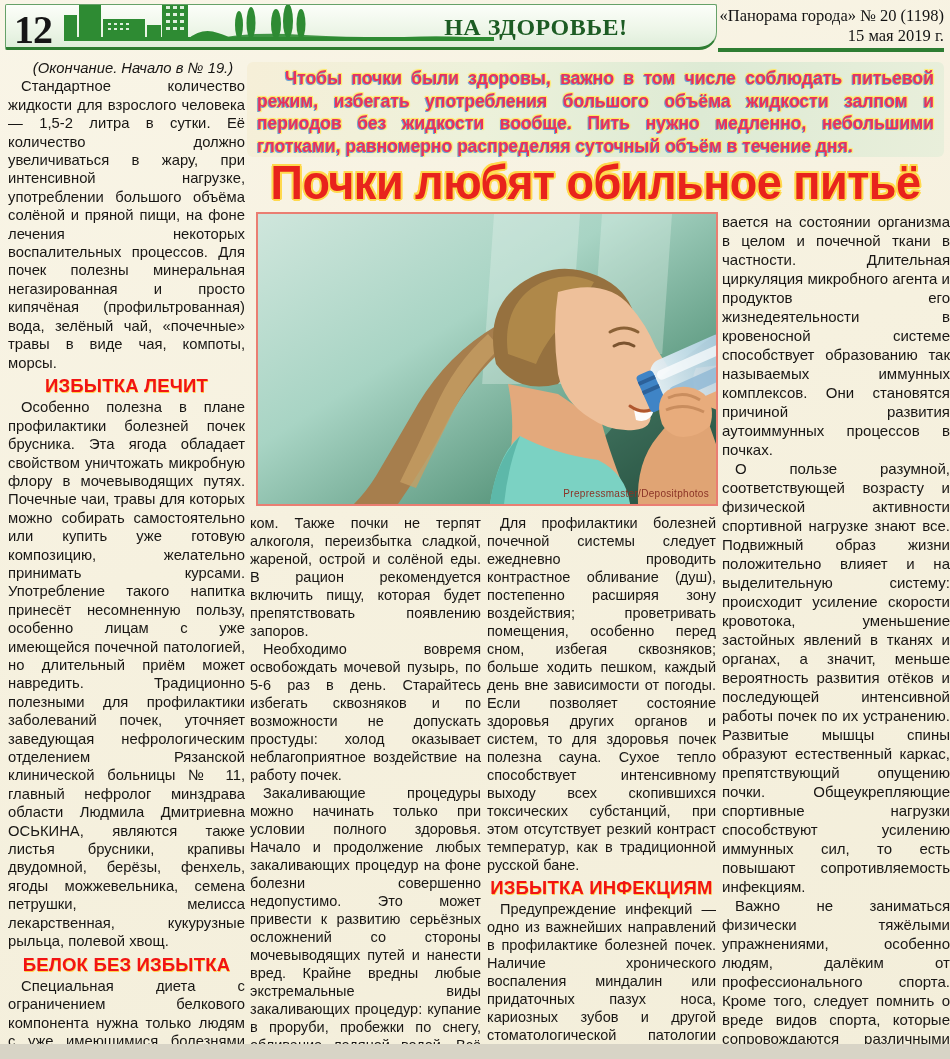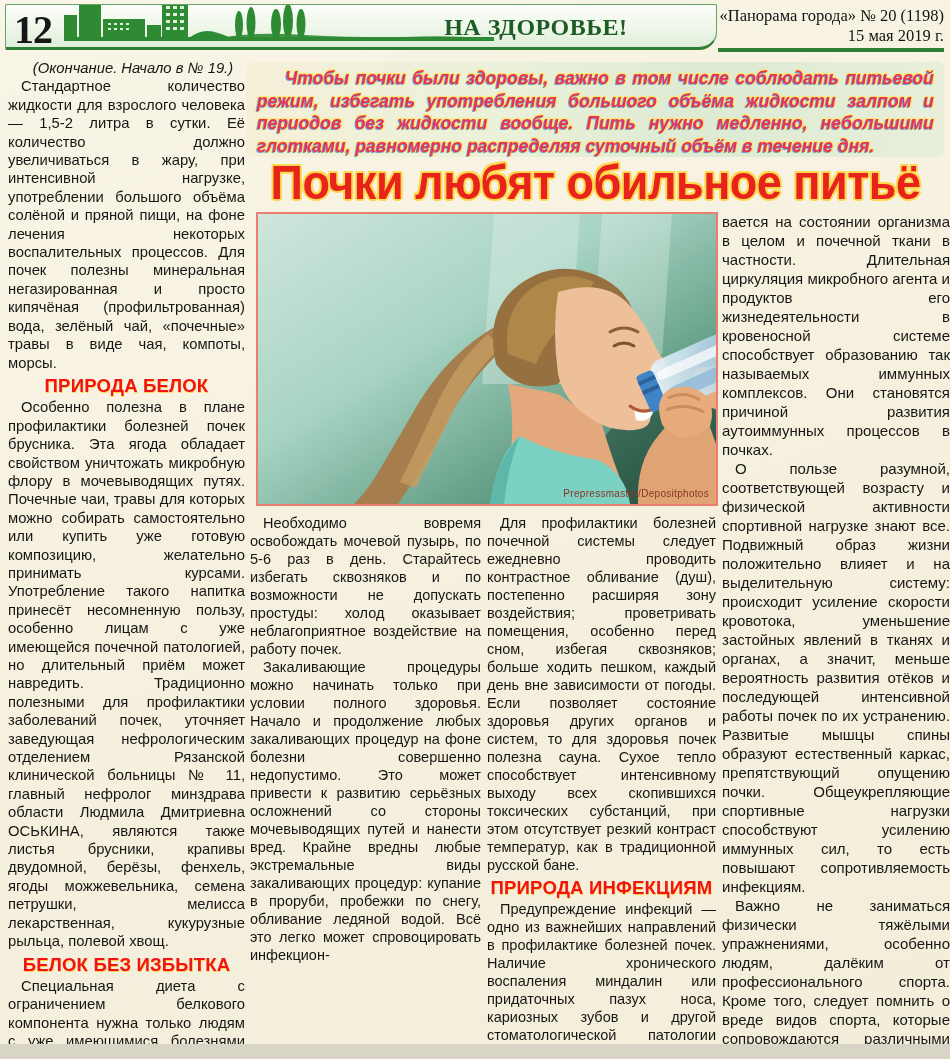--- a/index.html
+++ b/index.html
@@ -70,21 +70,21 @@
   
   .lead-box {
     position: absolute; left: 247px; top: 62px; width: 697px; height: 95px;
     background: linear-gradient(100deg, #f6efd8 0%, #ecf1da 35%, #ddead4 65%, #e9efdb 100%);
     border-radius: 6px;
     padding: 5px 10px 0 10px;
     text-align: justify;
   }
   .lead-text {
     font-size: 17.5px; line-height: 22.5px;
-    font-weight: bold; font-style: italic;
+    font-weight: bold; 
     color: #e8325b;
     text-indent: 28px;
     text-shadow: -1px 1px 0 #6aa0d8, 0 0 2px #ffe96b, 1px -1px 0 #ffe96b, -1px -1px 1px #ffe96b, 1px 1px 1px #ffe96b;
   }
 
   
   .headline {
     position: absolute; left: 247px; top: 157px; width: 697px;
     text-align: center;
     font-size: 45px; font-weight: bold; letter-spacing: -0.5px;
@@ -157,21 +157,21 @@
   </div>
   <div class="masthead-right">
     <div>«Панорама города» № 20 (1198)</div>
     <div>15 мая 2019 г.</div>
   </div>
   <div class="masthead-rule"></div>
 
   <div class="col col1">
     <p class="continuation">(Окончание. Начало в № 19.)</p>
     <p>Стандартное количество жидкости для взрослого человека — 1,5-2 литра в сутки. Её количество должно увеличиваться в жару, при интенсивной нагрузке, употреблении большого объёма солёной и пряной пищи, на фоне лечения некоторых воспалительных процессов. Для почек полезны минеральная негазированная и просто кипячёная (профильтрованная) вода, зелёный чай, «почечные» травы в виде чая, компоты, морсы.</p>
-    <div class="red-sub">ПРИРОДА БЕЛОК</div>
+    <div class="red-sub">ИЗБЫТКА ЛЕЧИТ</div>
     <p>Особенно полезна в плане профилактики болезней почек брусника. Эта ягода обладает свойством уничтожать микробную флору в мочевыводящих путях. Почечные чаи, травы для которых можно собирать самостоятельно или купить уже готовую композицию, желательно принимать курсами. Употребление такого напитка принесёт несомненную пользу, особенно лицам с уже имеющейся почечной патологией, но длительный приём может навредить. Традиционно полезными для профилактики заболеваний почек, уточняет заведующая нефрологическим отделением Рязанской клинической больницы № 11, главный нефролог минздрава области Людмила Дмитриевна ОСЬКИНА, являются также листья брусники, крапивы двудомной, берёзы, фенхель, ягоды можжевельника, семена петрушки, мелисса лекарственная, кукурузные рыльца, полевой хвощ.</p>
     <div class="red-sub">БЕЛОК БЕЗ ИЗБЫТКА</div>
     <p>Специальная диета с ограничением белкового компонента нужна только людям с уже имеющимися болезнями почек. Всем остальным достаточно придерживаться традиционных правил сбалансированного питания. Организм должен получать только здоровую пищу. Не следует злоупотреблять бел-</p>
   </div>
 
   <div class="lead-box">
     <div class="lead-text">Чтобы почки были здоровы, важно в том числе соблюдать питьевой режим, избегать употребления большого объёма жидкости залпом и периодов без жидкости вообще. Пить нужно медленно, небольшими глотками, равномерно распределяя суточный объём в течение дня.</div>
   </div>
 
   <div class="headline">Почки любят обильное питьё</div>
@@ -226,27 +226,28 @@
       </g>
 
       <path d="M404 210 Q396 186 410 176 Q430 168 446 180 Q458 192 452 212 Q436 226 418 222 Q408 218 404 210 Z" fill="#e8ac7c"></path>
       <path d="M410 184 Q426 176 442 186" stroke="#c98d5e" stroke-width="3" fill="none"></path>
       <path d="M408 196 Q426 188 446 198" stroke="#c98d5e" stroke-width="3" fill="none"></path>
     </svg>
     <div class="photo-credit">Prepressmaster/Depositphotos</div>
   </div>
 
   <div class="col col2">
+    <p class="noindent">ком. Также почки не терпят алкоголя, переизбытка сладкой, жареной, острой и солёной еды. В рацион рекомендуется включить пищу, которая будет препятствовать появлению запоров.</p>
     <p>Необходимо вовремя освобождать мочевой пузырь, по 5-6 раз в день. Старайтесь избегать сквозняков и по возможности не допускать простуды: холод оказывает неблагоприятное воздействие на работу почек.</p>
     <p>Закаливающие процедуры можно начинать только при условии полного здоровья. Начало и продолжение любых закаливающих процедур на фоне болезни совершенно недопустимо. Это может привести к развитию серьёзных осложнений со стороны мочевыводящих путей и нанести вред. Крайне вредны любые экстремальные виды закаливающих процедур: купание в проруби, пробежки по снегу, обливание ледяной водой. Всё это легко может спровоцировать инфекцион-</p>
   </div>
 
   <div class="col col3">
     <p>Для профилактики болезней почечной системы следует ежедневно проводить контрастное обливание (душ), постепенно расширяя зону воздействия; проветривать помещения, особенно перед сном, избегая сквозняков; больше ходить пешком, каждый день вне зависимости от погоды. Если позволяет состояние здоровья других органов и систем, то для здоровья почек полезна сауна. Сухое тепло способствует интенсивному выходу всех скопившихся токсических субстанций, при этом отсутствует резкий контраст температур, как в традиционной русской бане.</p>
-    <div class="red-sub">ПРИРОДА ИНФЕКЦИЯМ</div>
+    <div class="red-sub">ИЗБЫТКА ИНФЕКЦИЯМ</div>
     <p>Предупреждение инфекций — одно из важнейших направлений в профилактике болезней почек. Наличие хронического воспаления миндалин или придаточных пазух носа, кариозных зубов и другой стоматологической патологии негативно сказы-</p>
   </div>
 
   <div class="col col4">
     <p class="noindent">вается на состоянии организма в целом и почечной ткани в частности. Длительная циркуляция микробного агента и продуктов его жизнедеятельности в кровеносной системе способствует образованию так называемых иммунных комплексов. Они становятся причиной развития аутоиммунных процессов в почках.</p>
     <p>О пользе разумной, соответствующей возрасту и физической активности спортивной нагрузке знают все. Подвижный образ жизни положительно влияет и на выделительную систему: происходит усиление скорости кровотока, уменьшение застойных явлений в тканях и органах, а значит, меньше вероятность развития отёков и последующей интенсивной работы почек по их устранению. Развитые мышцы спины образуют естественный каркас, препятствующий опущению почки. Общеукрепляющие спортивные нагрузки способствуют усилению иммунных сил, то есть повышают сопротивляемость инфекциям.</p>
     <p>Важно не заниматься физически тяжёлыми упражнениями, особенно людям, далёким от профессионального спорта. Кроме того, следует помнить о вреде видов спорта, которые сопровождаются различными ударами в поясничную область: это может спровоцировать некроз (отмирание) отдельных участков мочевыводящих путей. В этом случае совсем не лишним будет использование специального защитного пояса на поясницу, чтобы избежать слишком сильных ударов или уменьшить интенсивность их воздействия.</p>
   </div>
 
 </div>

